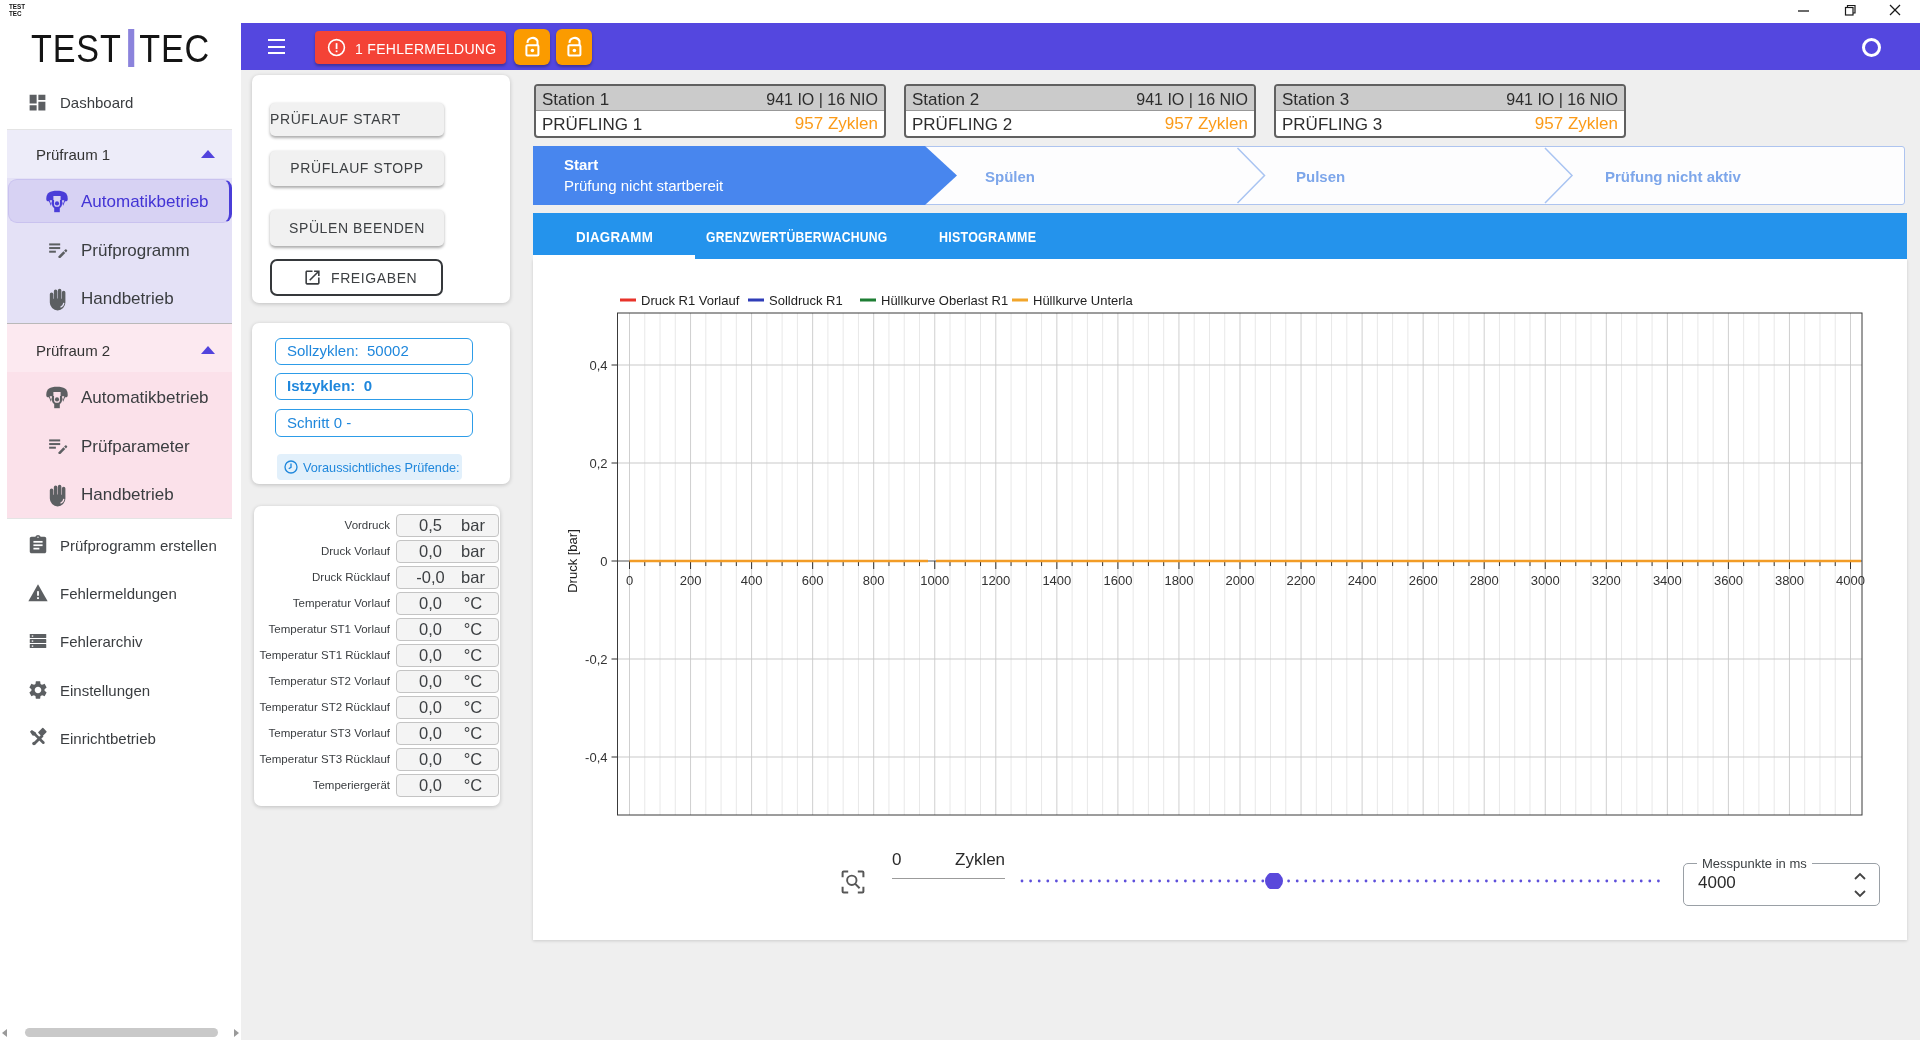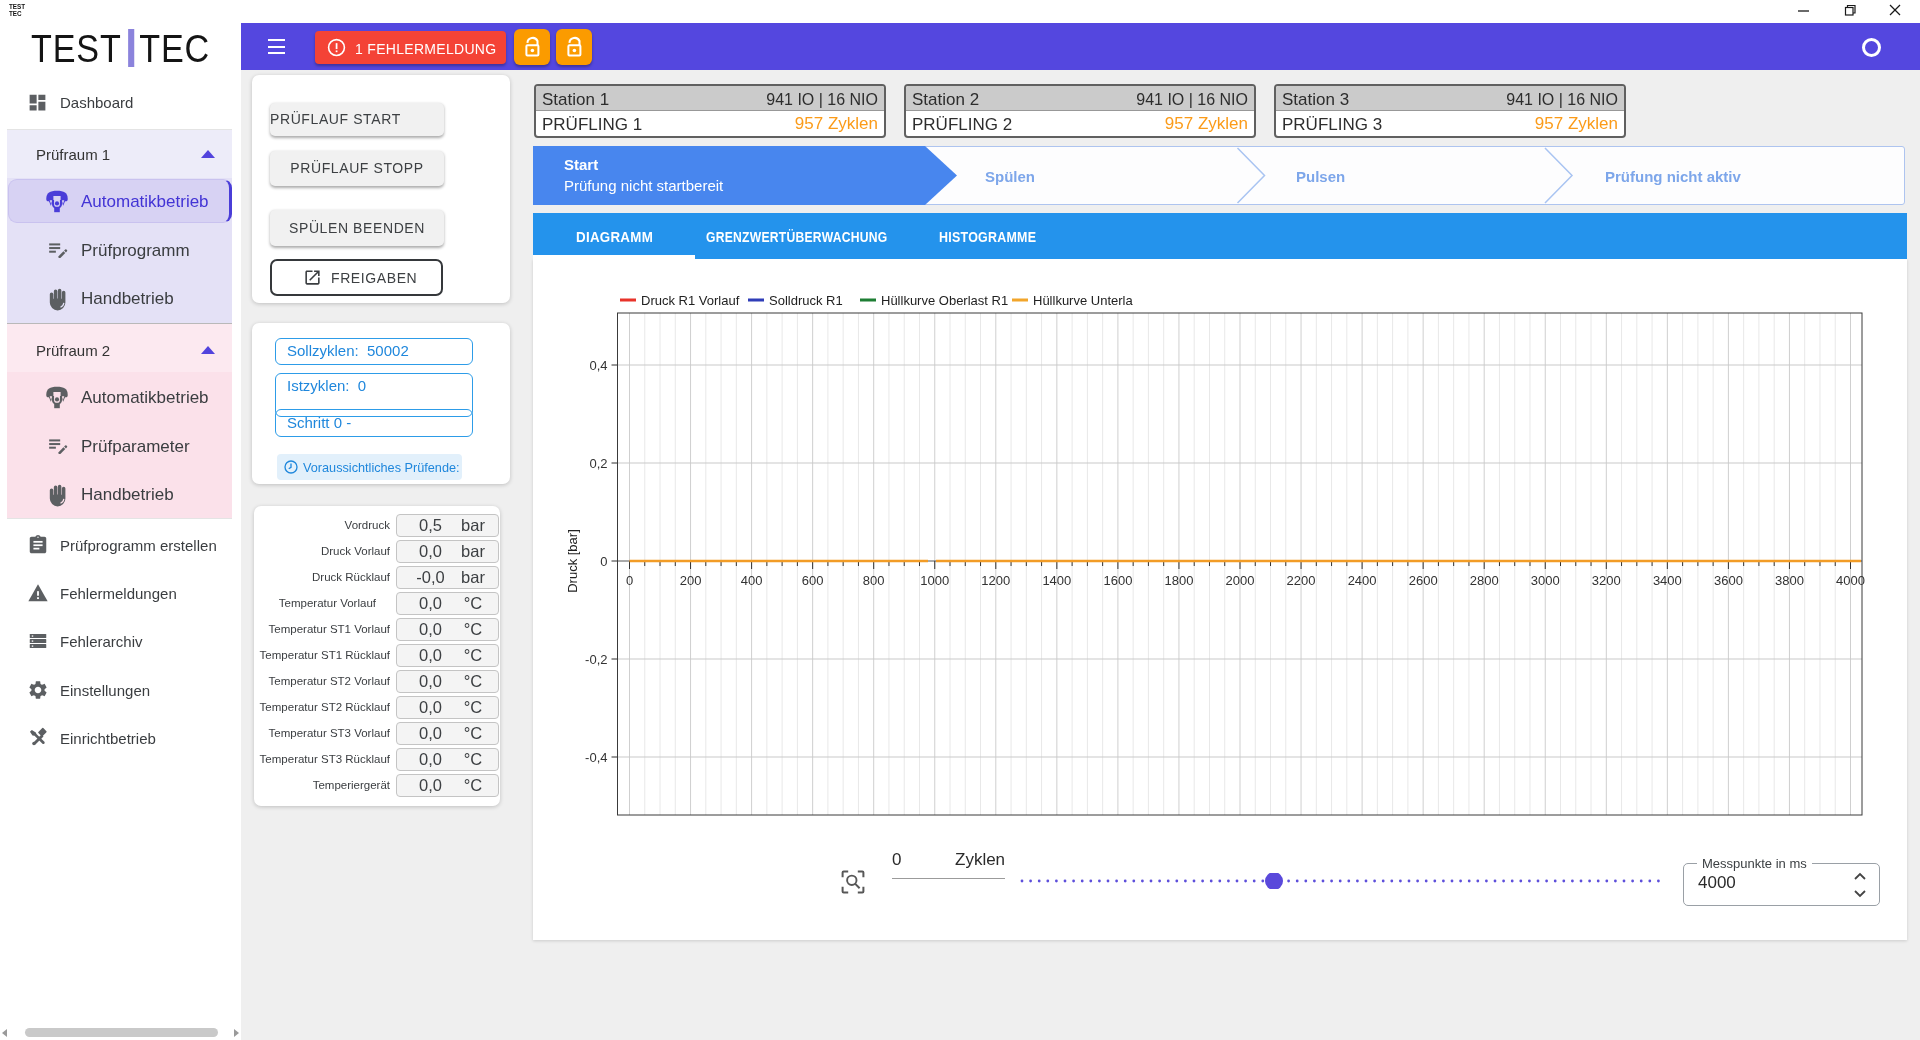--- a/index.html
+++ b/index.html
@@ -204,21 +204,21 @@
 <div class="abs" style="left:270px;top:259px;width:173px;height:37px;background:#fff;border:2px solid #35383b;border-radius:7px;"></div>
 <div class="abs" style="left:303px;top:268px;">
       <svg class="ic" width="19" height="19" viewBox="0 0 24 24" fill="#3a3d40">
 <path d="M19,19H5V5h7V3H5C3.9,3,3,3.9,3,5v14c0,1.1,0.9,2,2,2h14c1.1,0,2-0.9,2-2v-7h-2V19z M14,3v2h3.59l-9.83,9.83l1.41,1.41L19,6.41V10h2V3H14z"></path>
       </svg>
     </div>
 <div class="abs" style="left:331px;top:270px;font-size:14px;color:#3d4043;letter-spacing:.6px;">FREIGABEN</div>
 
 <div class="abs" style="left:252px;top:323px;width:258px;height:161px;background:#fff;border-radius:7px;box-shadow:0 1px 4px rgba(0,0,0,.2);"></div>
 <div class="abs" style="left:275px;top:338px;width:198px;height:27px;border:1.5px solid #2d9ce8;border-radius:6px;font-size:15px;color:#1f87dc;line-height:24px;padding-left:11px;">Sollzyklen:&nbsp;&nbsp;50002</div>
-<div class="abs" style="left:275px;top:373px;width:198px;height:44px;border:1.5px solid #2d9ce8;border-radius:6px;font-size:15px;color:#1f87dc;line-height:24px;padding-left:11px;">Istzyklen:&nbsp;&nbsp;0</div>
+<div class="abs" style="left:275px;top:373px;width:198px;height:27px;border:1.5px solid #2d9ce8;border-radius:6px;font-size:15px;color:#1f87dc;line-height:24px;padding-left:11px;font-weight:bold;">Istzyklen:&nbsp;&nbsp;0</div>
 <div class="abs" style="left:275px;top:409px;width:198px;height:28px;border:1.5px solid #2d9ce8;border-radius:6px;font-size:15px;color:#1f87dc;line-height:25px;padding-left:11px;">Schritt 0 -</div>
 <div class="abs" style="left:277px;top:454px;width:185px;height:26px;background:#e2f0fb;border-radius:4px;"></div>
 <div class="abs" style="left:283px;top:459px;">
       <svg class="ic" width="16" height="16" viewBox="0 0 24 24">
 <circle cx="12" cy="12" r="9" fill="none" stroke="#1f87dc" stroke-width="2"></circle>
 <path d="M12,6.8 L12,12.4 L8.6,14.6" fill="none" stroke="#1f87dc" stroke-width="2"></path>
       </svg>
     </div>
 <div class="abs" style="left:303px;top:461px;font-size:12.7px;color:#1f87dc;">Voraussichtliches Prüfende:</div>
 <div class="abs" style="left:254px;top:506px;width:246px;height:300px;background:#fff;border-radius:7px;box-shadow:0 1px 4px rgba(0,0,0,.2);"></div>
@@ -227,21 +227,21 @@
 <div class="abs" style="left:408px;top:515.5px;width:45px;text-align:center;font-size:16.5px;color:#3d4043;">0,5</div>
 <div class="abs" style="left:455px;top:515.5px;width:36px;text-align:center;font-size:16.5px;color:#3d4043;">bar</div>
 <div class="abs" style="left:254px;top:544.5px;width:136px;text-align:right;font-size:11.5px;color:#3a3d40;">Druck Vorlauf</div>
 <div class="abs" style="left:396px;top:539.5px;width:103px;height:23px;background:#f4f4f4;border:1px solid #c4c4c4;border-radius:4px;"></div>
 <div class="abs" style="left:408px;top:541.5px;width:45px;text-align:center;font-size:16.5px;color:#3d4043;">0,0</div>
 <div class="abs" style="left:455px;top:541.5px;width:36px;text-align:center;font-size:16.5px;color:#3d4043;">bar</div>
 <div class="abs" style="left:254px;top:570.5px;width:136px;text-align:right;font-size:11.5px;color:#3a3d40;">Druck Rücklauf</div>
 <div class="abs" style="left:396px;top:565.5px;width:103px;height:23px;background:#f4f4f4;border:1px solid #c4c4c4;border-radius:4px;"></div>
 <div class="abs" style="left:408px;top:567.5px;width:45px;text-align:center;font-size:16.5px;color:#3d4043;">-0,0</div>
 <div class="abs" style="left:455px;top:567.5px;width:36px;text-align:center;font-size:16.5px;color:#3d4043;">bar</div>
-<div class="abs" style="left:240px;top:596.5px;width:136px;text-align:right;font-size:11.5px;color:#3a3d40;padding-left:9px;">Temperatur Vorlauf</div>
+<div class="abs" style="left:254px;top:596.5px;width:136px;text-align:right;font-size:11.5px;color:#3a3d40;padding-left:9px;">Temperatur Vorlauf</div>
 <div class="abs" style="left:396px;top:591.5px;width:103px;height:23px;background:#f4f4f4;border:1px solid #c4c4c4;border-radius:4px;"></div>
 <div class="abs" style="left:408px;top:593.5px;width:45px;text-align:center;font-size:16.5px;color:#3d4043;">0,0</div>
 <div class="abs" style="left:455px;top:593.5px;width:36px;text-align:center;font-size:16.5px;color:#3d4043;">°C</div>
 <div class="abs" style="left:254px;top:622.5px;width:136px;text-align:right;font-size:11.5px;color:#3a3d40;">Temperatur ST1 Vorlauf</div>
 <div class="abs" style="left:396px;top:617.5px;width:103px;height:23px;background:#f4f4f4;border:1px solid #c4c4c4;border-radius:4px;"></div>
 <div class="abs" style="left:408px;top:619.5px;width:45px;text-align:center;font-size:16.5px;color:#3d4043;">0,0</div>
 <div class="abs" style="left:455px;top:619.5px;width:36px;text-align:center;font-size:16.5px;color:#3d4043;">°C</div>
 <div class="abs" style="left:254px;top:648.5px;width:136px;text-align:right;font-size:11.5px;color:#3a3d40;">Temperatur ST1 Rücklauf</div>
 <div class="abs" style="left:396px;top:643.5px;width:103px;height:23px;background:#f4f4f4;border:1px solid #c4c4c4;border-radius:4px;"></div>
 <div class="abs" style="left:408px;top:645.5px;width:45px;text-align:center;font-size:16.5px;color:#3d4043;">0,0</div>

